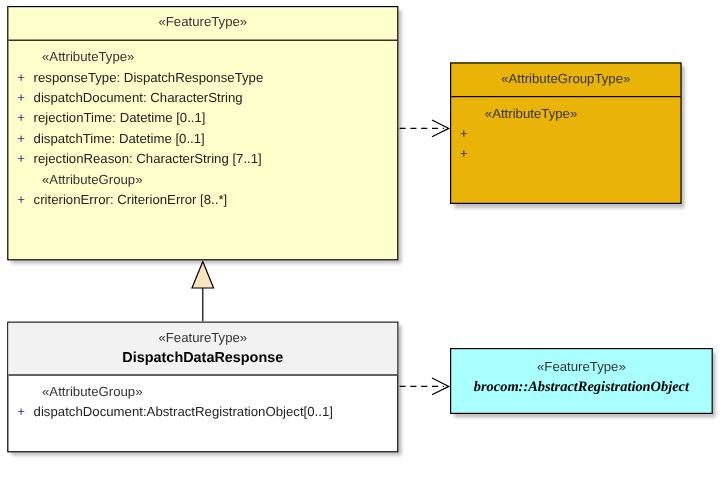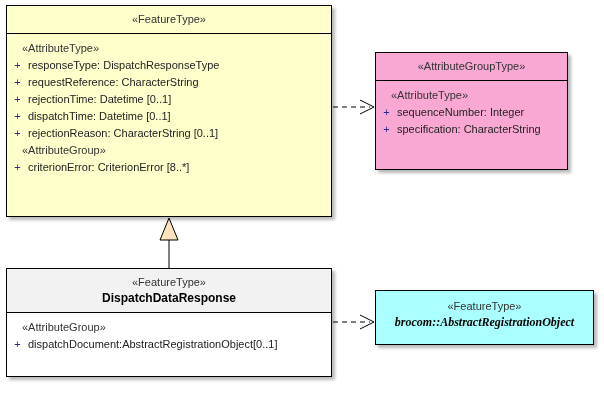--- a/index.html
+++ b/index.html
@@ -68,21 +68,21 @@
   .classname.abstract {
     font-style: italic;
     font-family: Liberation Serif, serif;
   }
 
   
   .group-label {
     font-size: 11px;
     color: #333333;
     line-height: 17px;
-    padding-left: 15px;
+    padding-left: 28px;
     white-space: nowrap;
   }
   .attr-row {
     display: flex;
     align-items: baseline;
     font-size: 11px;
     color: #222222;
     line-height: 17px;
     white-space: nowrap;
   }
@@ -98,21 +98,21 @@
     padding-right: 22px;
   }
 
   
   #class-dispatch-response {
     left: 6px;  top: 5px;  width: 326px;  height: 212px;
     background: #ffffcc;
   }
   #class-criterion-error {
     left: 375px; top: 52px; width: 193px; height: 118px;
-    background: #f9a8d4;
+    background: #eab308;
   }
   #class-dispatch-data-response {
     left: 6px;  top: 268px; width: 326px; height: 109px;
     background: #ffffff;
   }
   #class-dispatch-data-response .compartment-head {
     background: #f2f2f2;
   }
   #class-abstract-registration-object {
     left: 375px; top: 290px; width: 219px; height: 55px;
@@ -152,57 +152,55 @@
     <div class="compartment-body">
 
       <div class="group-label">«AttributeType»</div>
 
       <div class="attr-row">
         <span class="attr-vis">+</span>
         <span class="attr-text">responseType: DispatchResponseType</span>
       </div>
       <div class="attr-row">
         <span class="attr-vis">+</span>
-        <span class="attr-text">requestReference: CharacterString</span>
+        <span class="attr-text">dispatchDocument: CharacterString</span>
       </div>
       <div class="attr-row">
         <span class="attr-vis">+</span>
         <span class="attr-text">rejectionTime: Datetime [0..1]</span>
       </div>
       <div class="attr-row">
         <span class="attr-vis">+</span>
         <span class="attr-text">dispatchTime: Datetime [0..1]</span>
       </div>
       <div class="attr-row">
         <span class="attr-vis">+</span>
-        <span class="attr-text">rejectionReason: CharacterString [0..1]</span>
+        <span class="attr-text">rejectionReason: CharacterString [7..1]</span>
       </div>
 
       <div class="group-label">«AttributeGroup»</div>
 
       <div class="attr-row">
         <span class="attr-vis">+</span>
         <span class="attr-text">criterionError: CriterionError [8..*]</span>
       </div>
     </div>
   </div>
 
   <div class="uml-class" id="class-criterion-error">
     <div class="compartment-head">
       <div class="stereotype">«AttributeGroupType»</div>
     </div>
     <div class="compartment-body">
       <div class="group-label">«AttributeType»</div>
       <div class="attr-row">
         <span class="attr-vis">+</span>
-        <span class="attr-text">sequenceNumber: Integer</span>
-      </div>
-      <div class="attr-row">
-        <span class="attr-vis">+</span>
-        <span class="attr-text">specification: CharacterString</span>
+      </div>
+      <div class="attr-row">
+        <span class="attr-vis">+</span>
       </div>
     </div>
   </div>
 
   <div class="uml-class" id="class-dispatch-data-response">
     <div class="compartment-head">
       <div class="stereotype">«FeatureType»</div>
       <div class="classname">DispatchDataResponse</div>
     </div>
     <div class="compartment-body">

